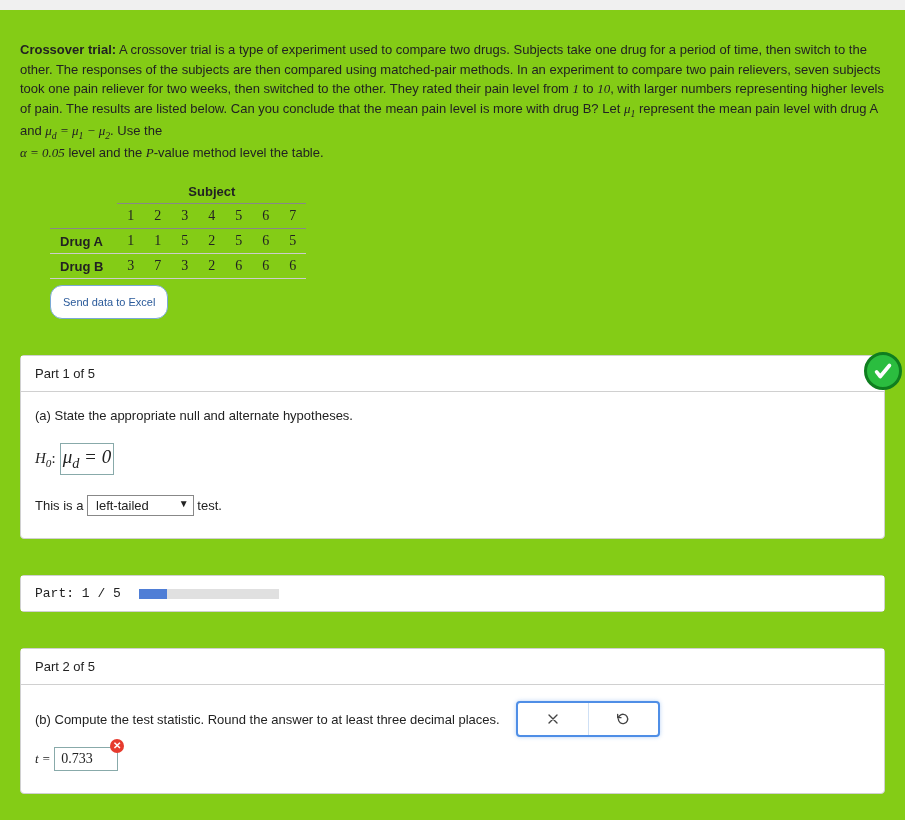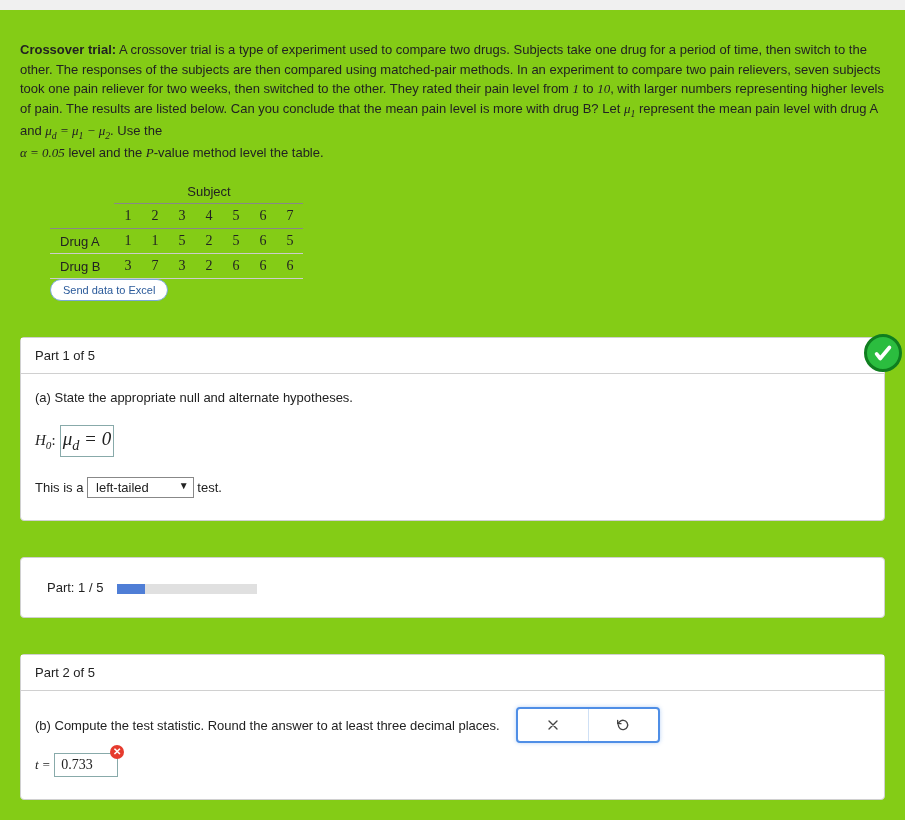--- a/index.html
+++ b/index.html
@@ -17,28 +17,28 @@
     padding: 30px 20px 20px 20px;
     margin-top: 10px;
   }
   .intro { line-height: 1.5; margin-bottom: 18px; }
   .intro b { font-weight: bold; }
   .mathit { font-style: italic; font-family: 'Times New Roman', serif; }
   .sub { font-size: 0.75em; vertical-align: sub; }
   .data-section { margin: 0 0 20px 30px; }
   table.data { border-collapse: collapse; font-family: 'Times New Roman', serif; }
   table.data th, table.data td { padding: 4px 10px; text-align: center; font-weight: normal; font-size: 14px; }
-  table.data .hdr-subject { font-family: Arial, sans-serif; font-weight: normal; font-size: 13px; border-bottom: 1px solid #888; }
+  table.data .hdr-subject { font-family: Arial, sans-serif; font-weight: bold; font-size: 13px; border-bottom: 1px solid #888; }
   table.data .hdr-nums td { border-bottom: 1px solid #888; }
-  table.data .rowlbl { font-family: Arial, sans-serif; font-weight: normal; font-size: 13px; text-align: left; padding-right: 14px; }
+  table.data .rowlbl { font-family: Arial, sans-serif; font-weight: bold; font-size: 13px; text-align: left; padding-right: 14px; }
   table.data tr.datarow td { border-bottom: 1px solid #ccc; }
   .send-excel {
     display: inline-block;
-    margin-top: 0;
-    padding: 4px 12px;
+    margin-top: 6px;
+    padding: 10px 12px;
     border: 1px solid #7aa9d6;
     border-radius: 12px;
     color: #2a5a9a;
     font-size: 11px;
     cursor: pointer;
     background: #fff;
   }
   .panel {
     border: 1px solid #d0d0d0;
     border-radius: 4px;
@@ -207,21 +207,21 @@
         <span>This is a </span>
         <span class="tail-select">
           <span>left-tailed</span>
           <span class="caret">▼</span>
         </span>
         <span> test.</span>
       </div>
     </div>
   </div>
 
-  <div class="panel" style="padding:12px;">
+  <div class="panel" style="padding:0;font-family:Liberation Mono, monospace;">
     <div class="panel-header" style="border-bottom:none;">
       <span>Part: 1 / 5</span>
       <span class="progress-bar">
         <span class="progress-fill"></span>
       </span>
     </div>
   </div>
 
   <div class="panel">
     <div class="panel-header">

